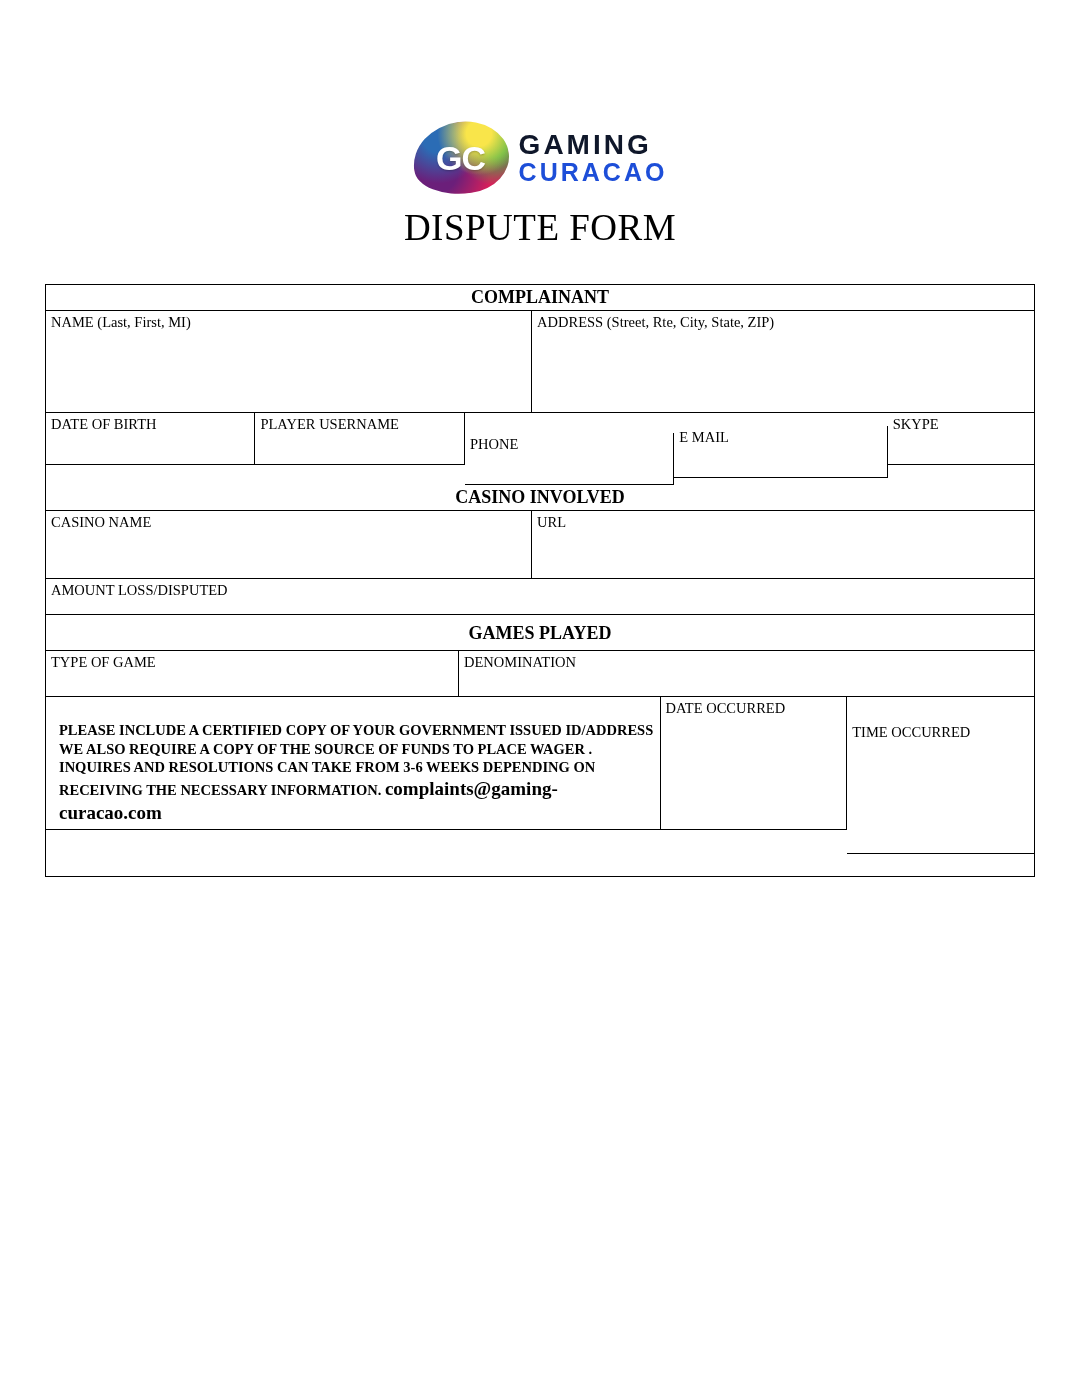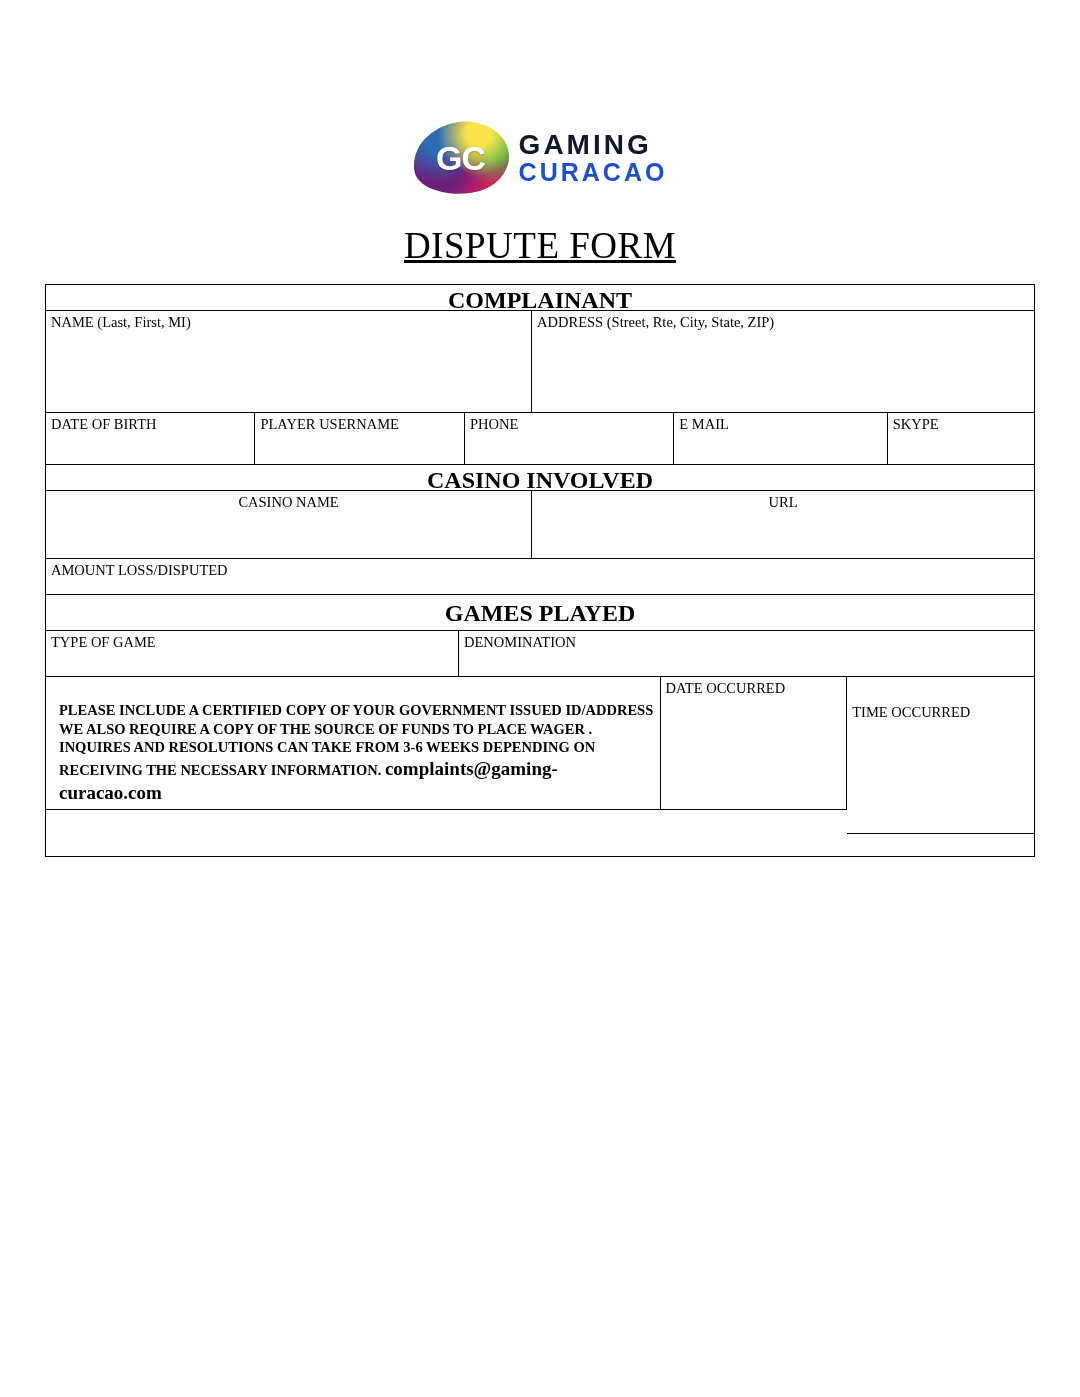--- a/index.html
+++ b/index.html
@@ -83,27 +83,26 @@
   .logo-text .l2 {
     font-size: 25px;
     letter-spacing: 3px;
     color: #1d4ed8;
     font-weight: bold;
   }
 
   
   .doc-title {
     position: absolute;
-    top: 224px;
+    top: 206px;
     left: 0;
     width: 1080px;
     text-align: center;
     font-size: 37px;
     letter-spacing: .5px;
-    text-decoration: underline;
   }
 
   
   .form {
     position: absolute;
     left: 45px;
     top: 284px;
     width: 990px;
     border: 1.5px solid #000;
     box-sizing: border-box;
@@ -119,39 +118,39 @@
   .cell:last-child { border-right: none; }
   .row:last-child .cell { border-bottom: none; }
   .lbl {
     font-size: 14.5px;
     line-height: 1.15;
     white-space: nowrap;
   }
   .section-head {
     text-align: center;
     font-weight: bold;
-    font-size: 24px;
+    font-size: 18px;
     padding: 2px 0 3px 0;
     border-bottom: 1px solid #000;
     box-sizing: border-box;
   }
 
   .h-name { height: 102px; }
   .h-small { height: 52px; }
   .h-section { height: 26px; }
-  .h-casino { height: 68px; text-align: center; }
+  .h-casino { height: 68px; }
   .h-amount { height: 36px; }
   .h-game { height: 46px; }
   .h-lastrow { height: 22px; }
   .w-name { width: 49.2%; }
   .w-addr { width: 50.8%; }
   .w-dob { width: 21.2%; }
   .w-user { width: 21.2%; }
-  .w-phone { width: 21.2%; }
-  .w-email { width: 21.6%; }
+  .w-phone { width: 21.2%; margin-top: 20px; }
+  .w-email { width: 21.6%; margin-top: 13px; }
   .w-skype { width: 14.8%; }
   .w-casino { width: 49.2%; }
   .w-url { width: 50.8%; }
   .w-full { width: 100%; }
   .w-typegame { width: 41.8%; }
   .w-denom { width: 58.2%; }
   .w-notes { width: 62.2%; }
   .w-dateocc { width: 18.9%; }
   .w-timeocc { width: 18.9%; }
 

